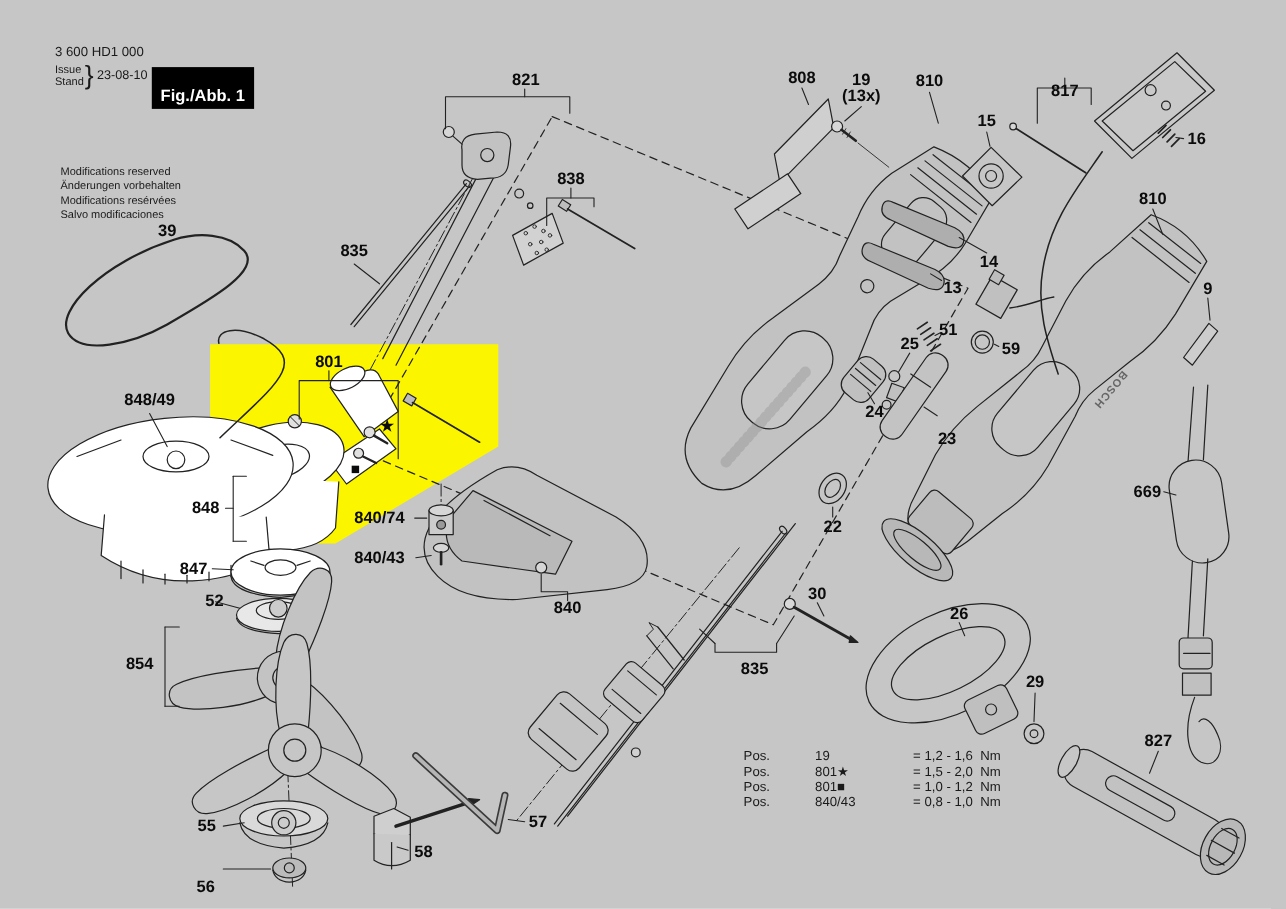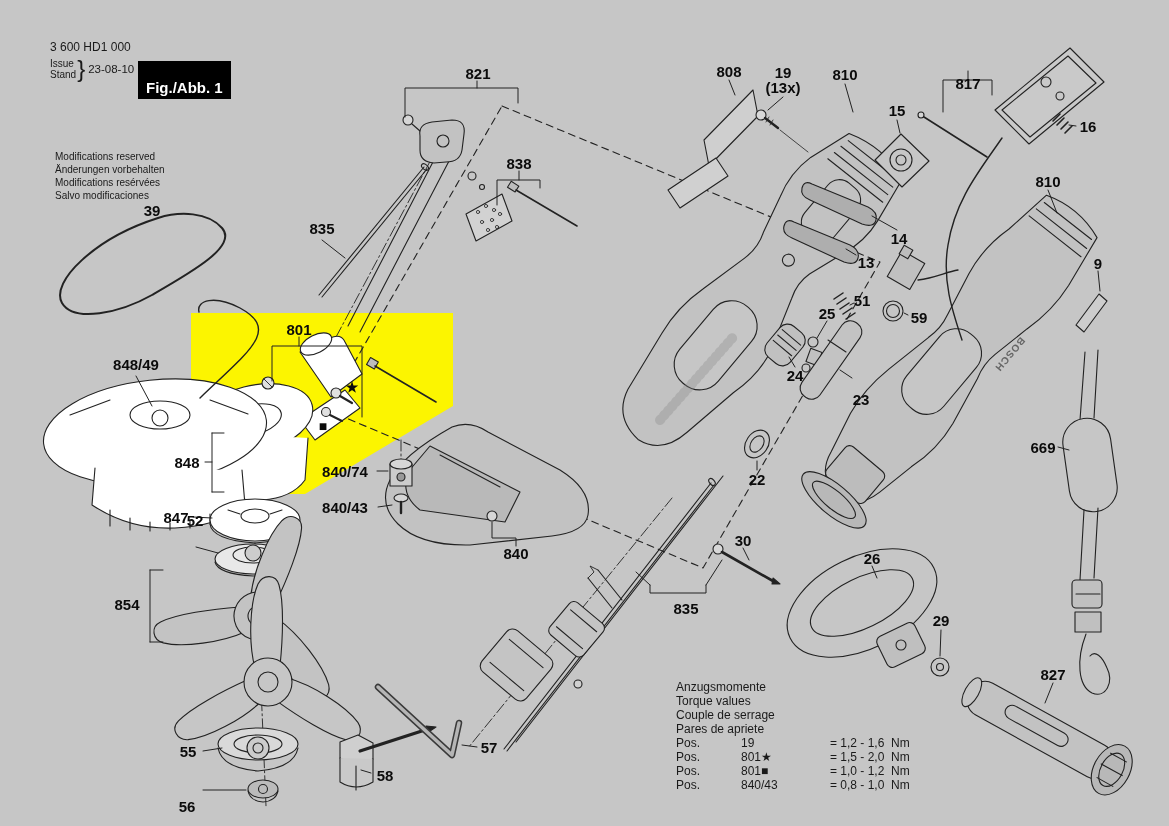--- a/index.html
+++ b/index.html
@@ -441,26 +441,20 @@
   <div id="fig-box">Fig./Abb. 1</div>
 
   <div id="notes">
       <div>Modifications reserved</div>
       <div>Änderungen vorbehalten</div>
       <div>Modifications resérvées</div>
       <div>Salvo modificaciones</div>
     </div>
 
   <div id="torque">
-    <div id="torque-head">
-        <div>Anzugsmomente</div>
-        <div>Torque values</div>
-        <div>Couple de serrage</div>
-        <div>Pares de apriete</div>
-      </div>
     <div id="torque-rows">
         <div class="trow"><span class="tpos">Pos.</span><span class="tpart">19</span><span class="tval">= 1,2 - 1,6  Nm</span></div>
         <div class="trow"><span class="tpos">Pos.</span><span class="tpart">801★</span><span class="tval">= 1,5 - 2,0  Nm</span></div>
         <div class="trow"><span class="tpos">Pos.</span><span class="tpart">801■</span><span class="tval">= 1,0 - 1,2  Nm</span></div>
         <div class="trow"><span class="tpos">Pos.</span><span class="tpart">840/43</span><span class="tval">= 0,8 - 1,0  Nm</span></div>
       </div>
   </div>
 
   <div id="labels">
       <div class="part-label" style="left: 478px; top: 73px;">821</div>
@@ -483,21 +477,21 @@
       <div class="part-label" style="left: 299px; top: 329px;">801</div>
       <div class="part-label" style="left: 136px; top: 364px;">848/49</div>
       <div class="part-label" style="left: 795px; top: 375px;">24</div>
       <div class="part-label" style="left: 861px; top: 383px; margin-top: 16px;">23</div>
       <div class="part-label" style="left: 187px; top: 462px;">848</div>
       <div class="part-label" style="left: 1043px; top: 447px;">669</div>
       <div class="part-label" style="left: 345px; top: 471px;">840/74</div>
       <div class="part-label" style="left: 757px; top: 479px;">22</div>
       <div class="part-label" style="left: 345px; top: 507px;">840/43</div>
       <div class="part-label" style="left: 176px; top: 517px;">847</div>
-      <div class="part-label" style="left: 180px; top: 520px; padding-left: 30px;">52</div>
+      <div class="part-label" style="left: 180px; top: 546px; padding-left: 30px;">52</div>
       <div class="part-label" style="left: 743px; top: 540px;">30</div>
       <div class="part-label" style="left: 516px; top: 553px;">840</div>
       <div class="part-label" style="left: 872px; top: 558px;">26</div>
       <div class="part-label" style="left: 127px; top: 604px;">854</div>
       <div class="part-label" style="left: 686px; top: 608px;">835</div>
       <div class="part-label" style="left: 941px; top: 620px;">29</div>
       <div class="part-label" style="left: 1053px; top: 674px;">827</div>
       <div class="part-label" style="left: 188px; top: 751px;">55</div>
       <div class="part-label" style="left: 489px; top: 747px;">57</div>
       <div class="part-label" style="left: 385px; top: 775px;">58</div>

